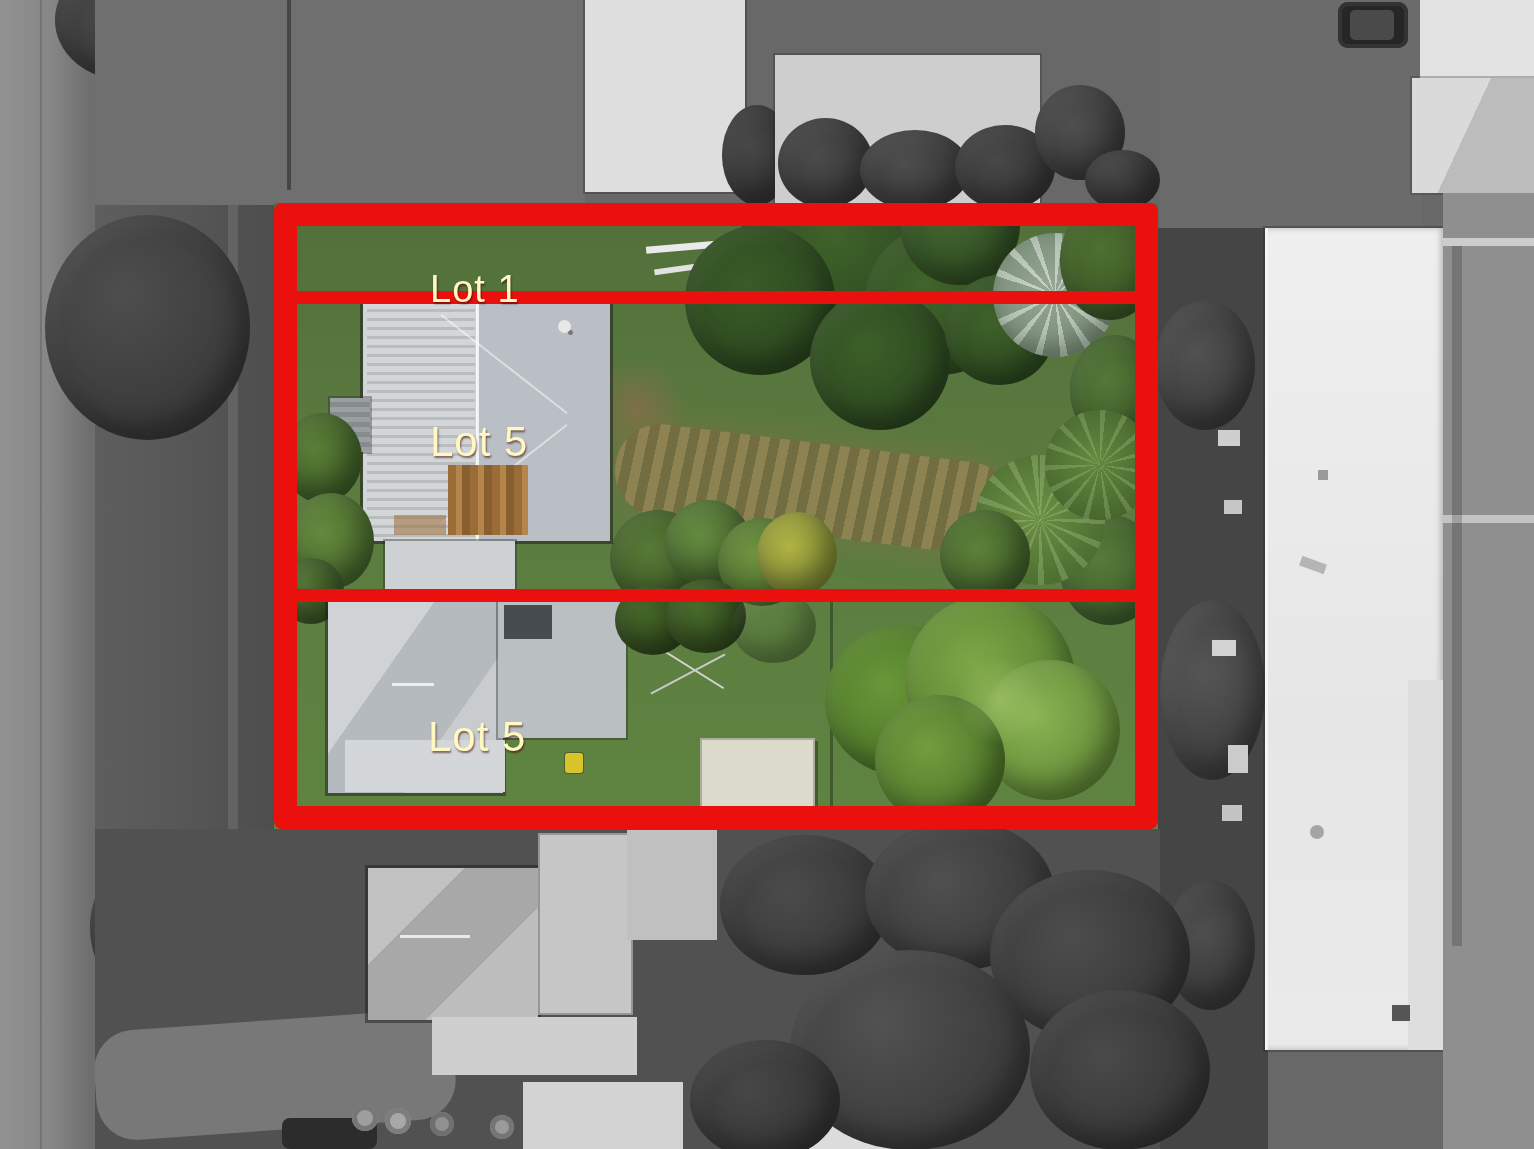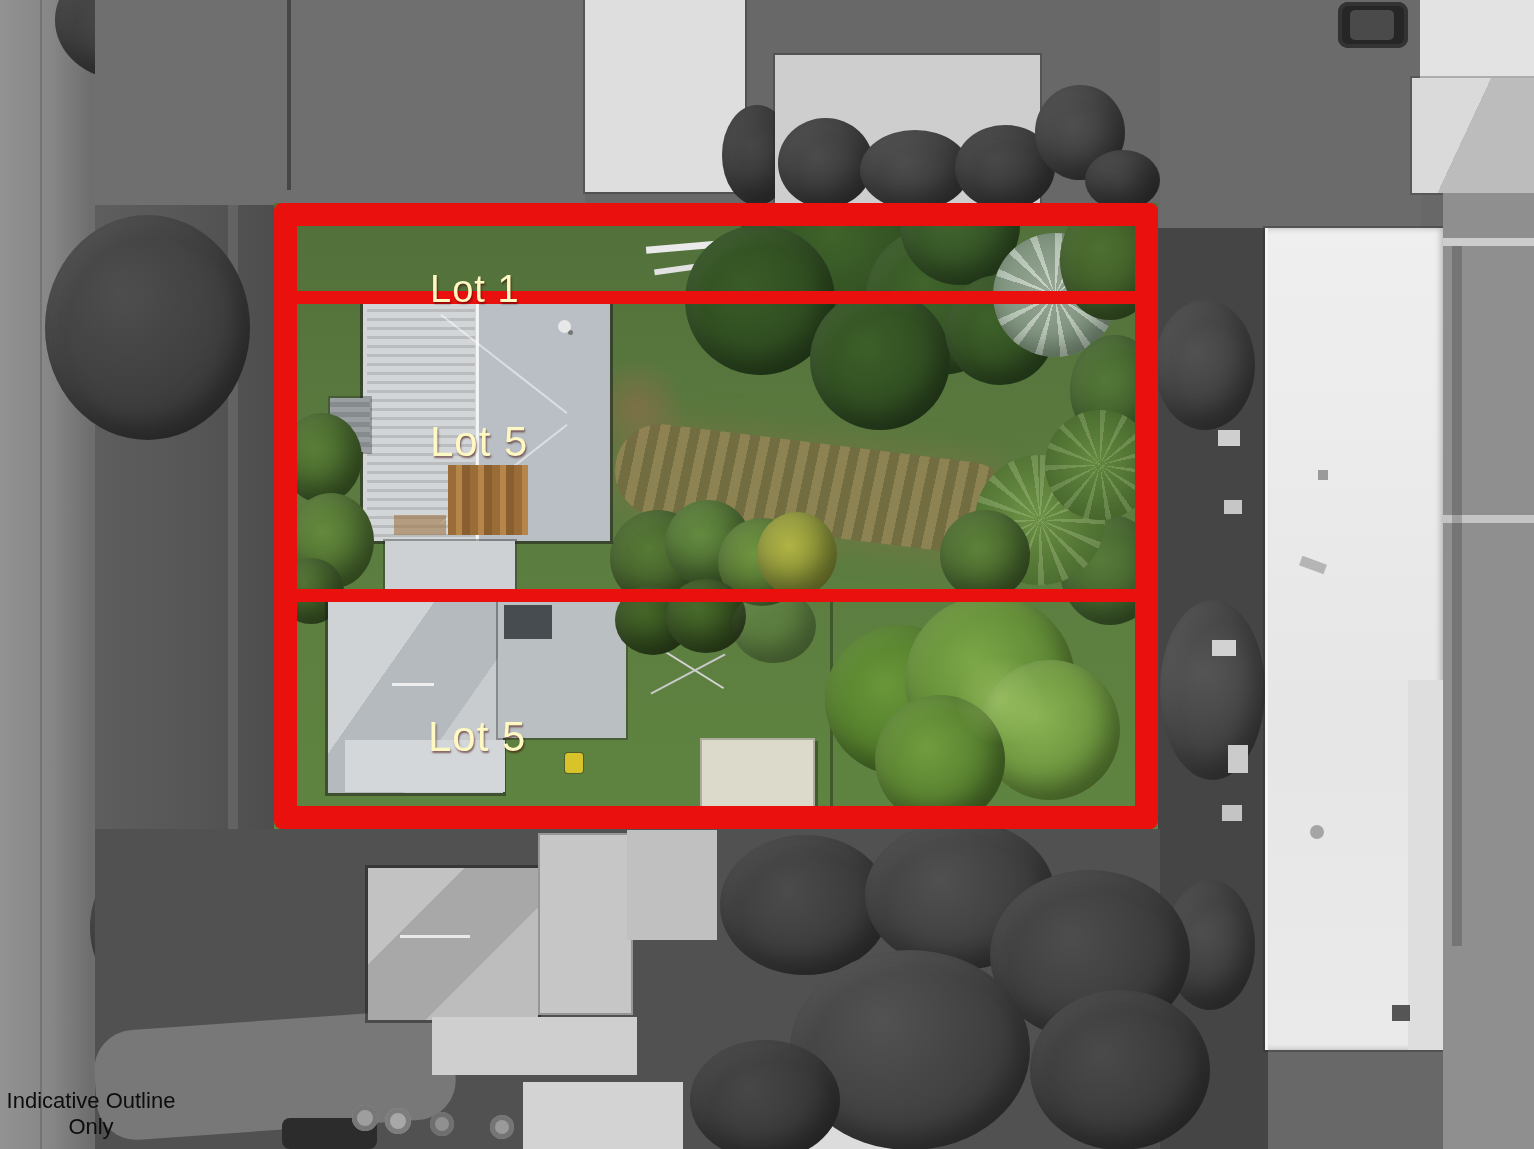--- a/index.html
+++ b/index.html
@@ -179,18 +179,14 @@
   </div>
 
   <div class="red-outline"></div>
   <div class="red-div" style="top:291px;"></div>
   <div class="red-div" style="top:589px;"></div>
 
   <div class="lot-label" style="left:430px;top:232px;">Lot 1</div>
   <div class="lot-label" style="left:430px;top:382px;font-size:42px;">Lot 5</div>
   <div class="lot-label" style="left:428px;top:677px;font-size:42px;">Lot 5</div>
 
-  <div class="disclaimer">
-    <div>Indicative Outline</div>
-    <div>Only</div>
-  </div>
 
 </div>
 
 </body></html>

